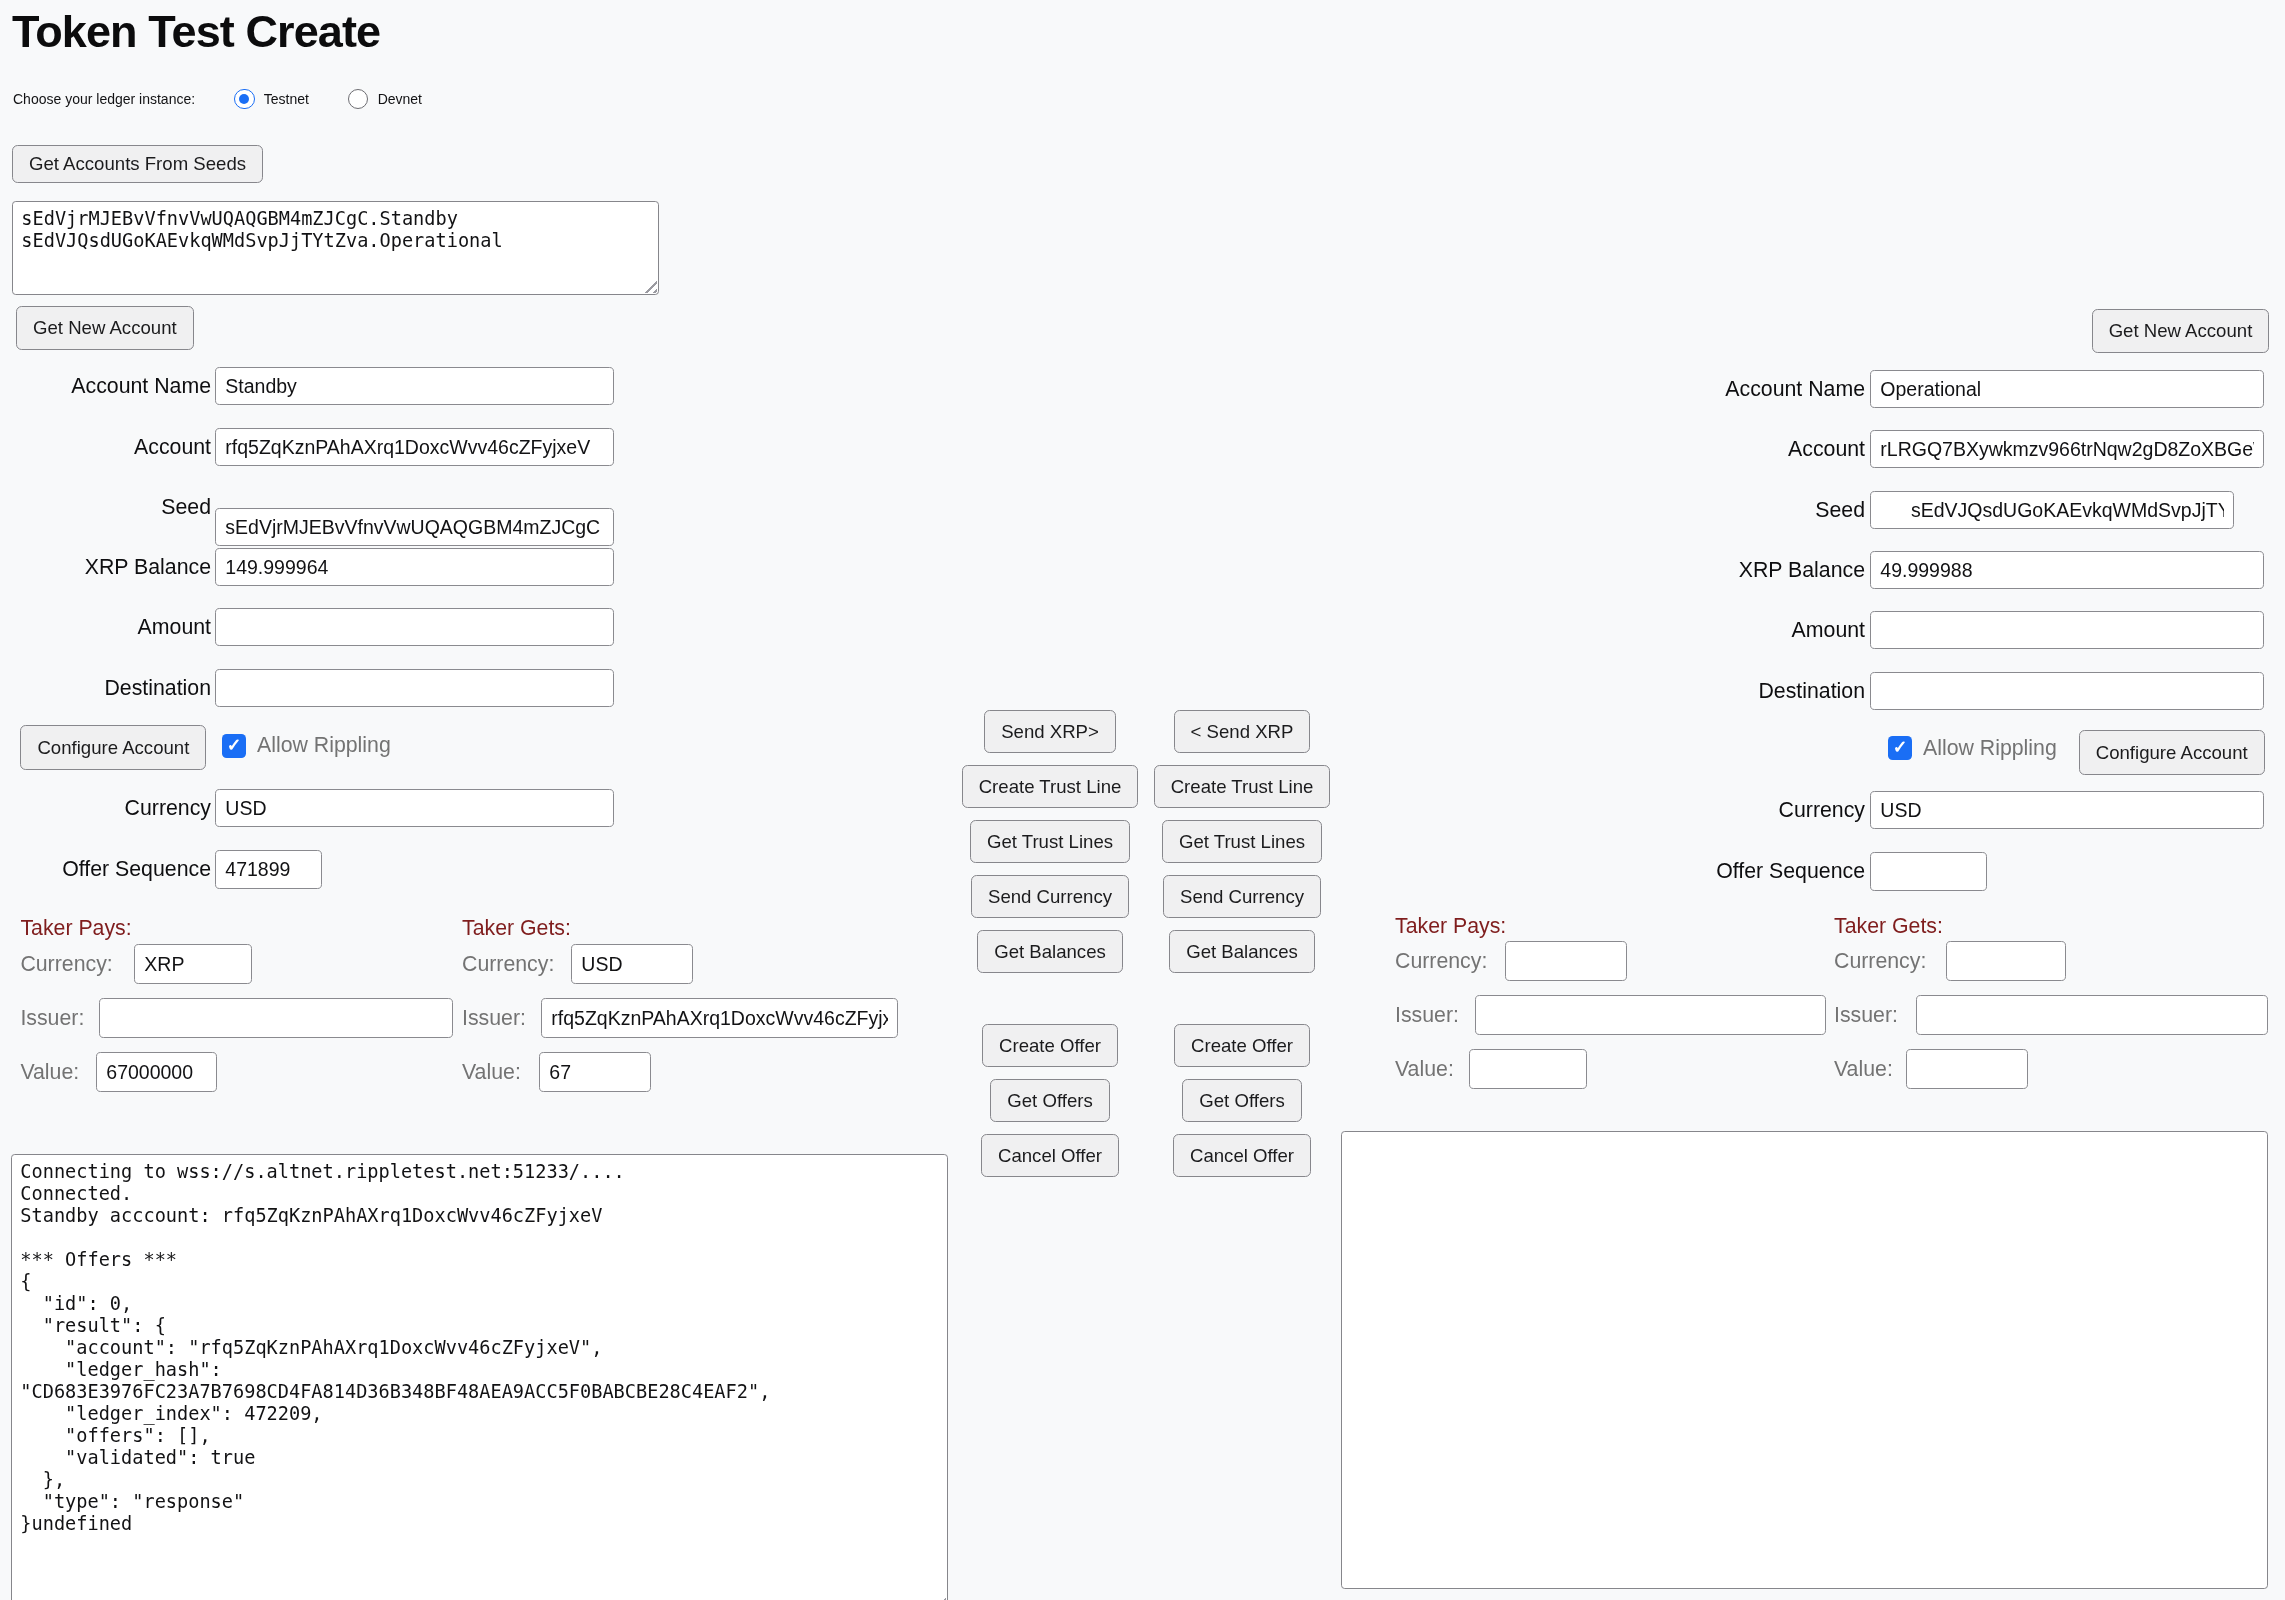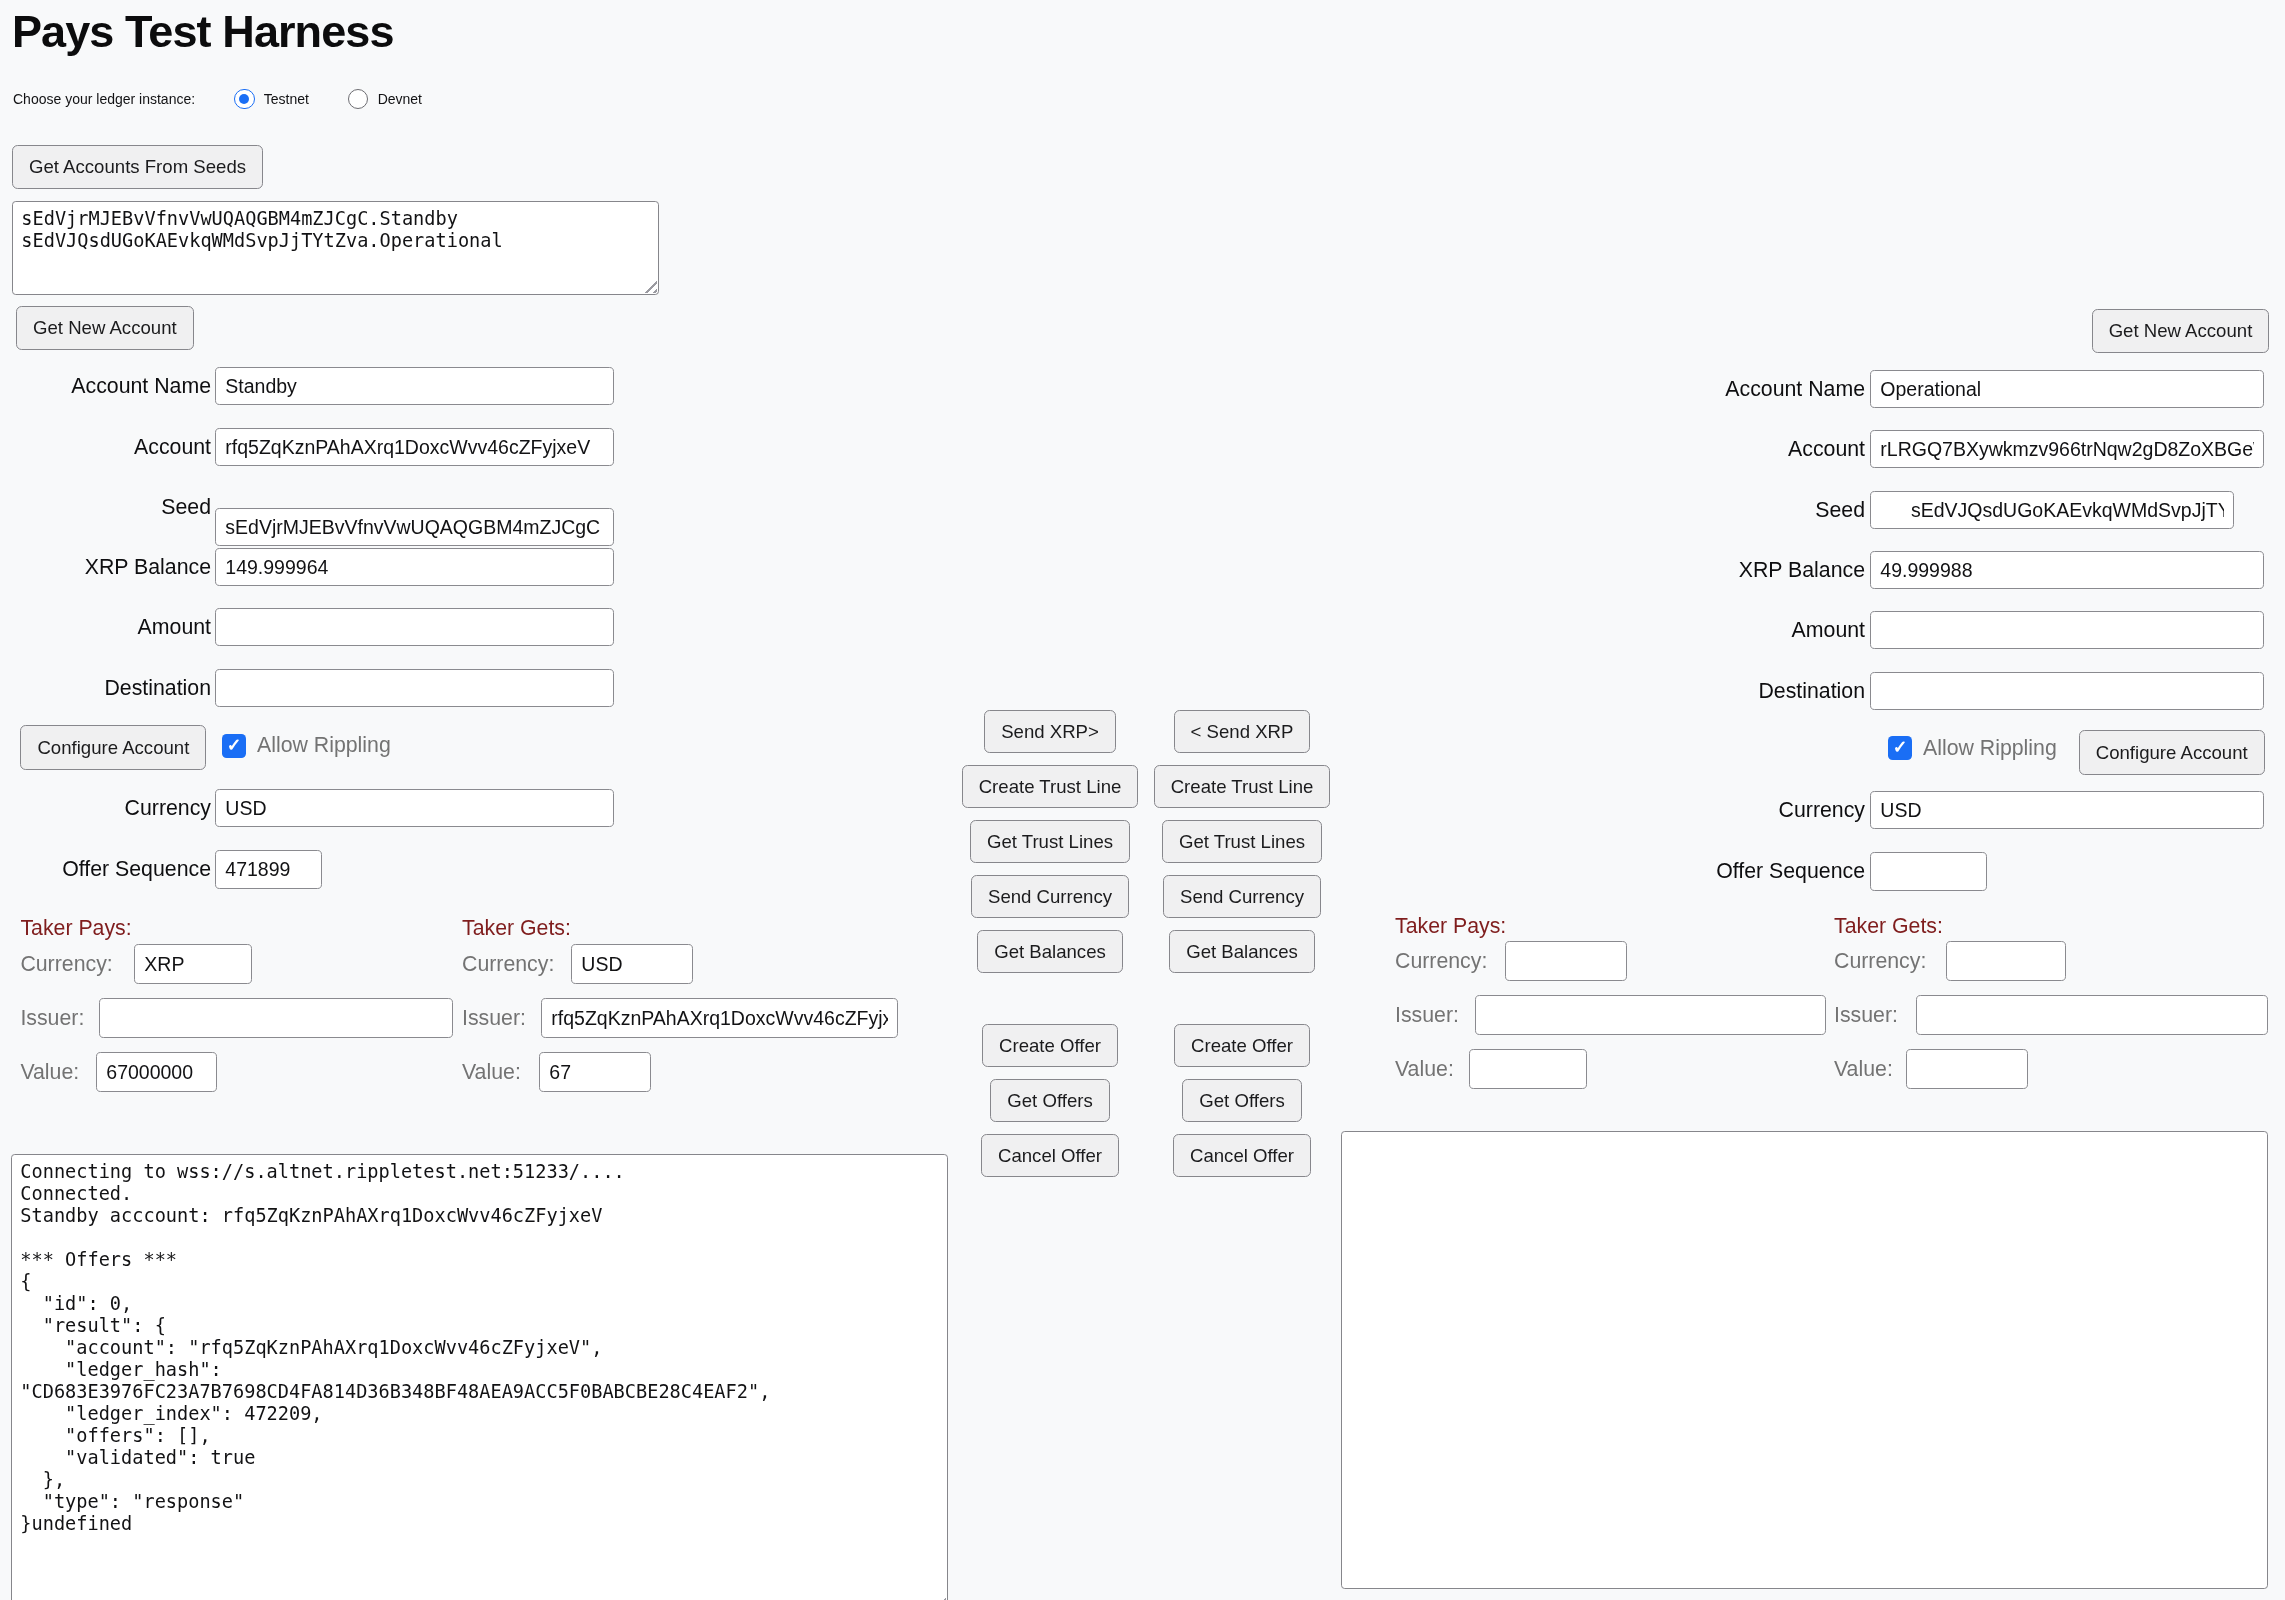--- a/index.html
+++ b/index.html
@@ -67,33 +67,33 @@
   .center-col {
     position: absolute; top: 710px; width: 186px;
     display: flex; flex-direction: column; align-items: center; gap: 12px;
   }
   .center-col .btn { position: static; }
   .center-col .btn.gap { margin-top: 39px; }
 </style>
 </head>
 <body>
 
-<h1 class="title">Pays Test Harness</h1>
+<h1 class="title">Token Test Create</h1>
 
 <div class="ledger-row">
   <span>Choose your ledger instance:</span>
   <span class="radio checked">
       <span class="dot"></span>
     </span>
   <span class="radio-label">Testnet</span>
   <span class="radio"></span>
   <span class="radio-label">Devnet</span>
 </div>
 
-<button class="btn" style="left:12px;top:145px;height:44px;">Get Accounts From Seeds</button>
+<button class="btn" style="left:12px;top:145px;height:38px;">Get Accounts From Seeds</button>
 
 <div class="ta-wrap" style="left:12px;top:201px;width:647px;height:94px;">
   <textarea spellcheck="false" style="">sEdVjrMJEBvVfnvVwUQAQGBM4mZJCgC.Standby
 sEdVJQsdUGoKAEvkqWMdSvpJjTYtZva.Operational</textarea>
   <span class="grip"></span>
 </div>
 
 <button class="btn" style="left:16px;top:306px;height:44px;">Get New Account</button>
 
 <span class="flabel" style="left:0;top:367px;width:211px;">Account Name</span>

